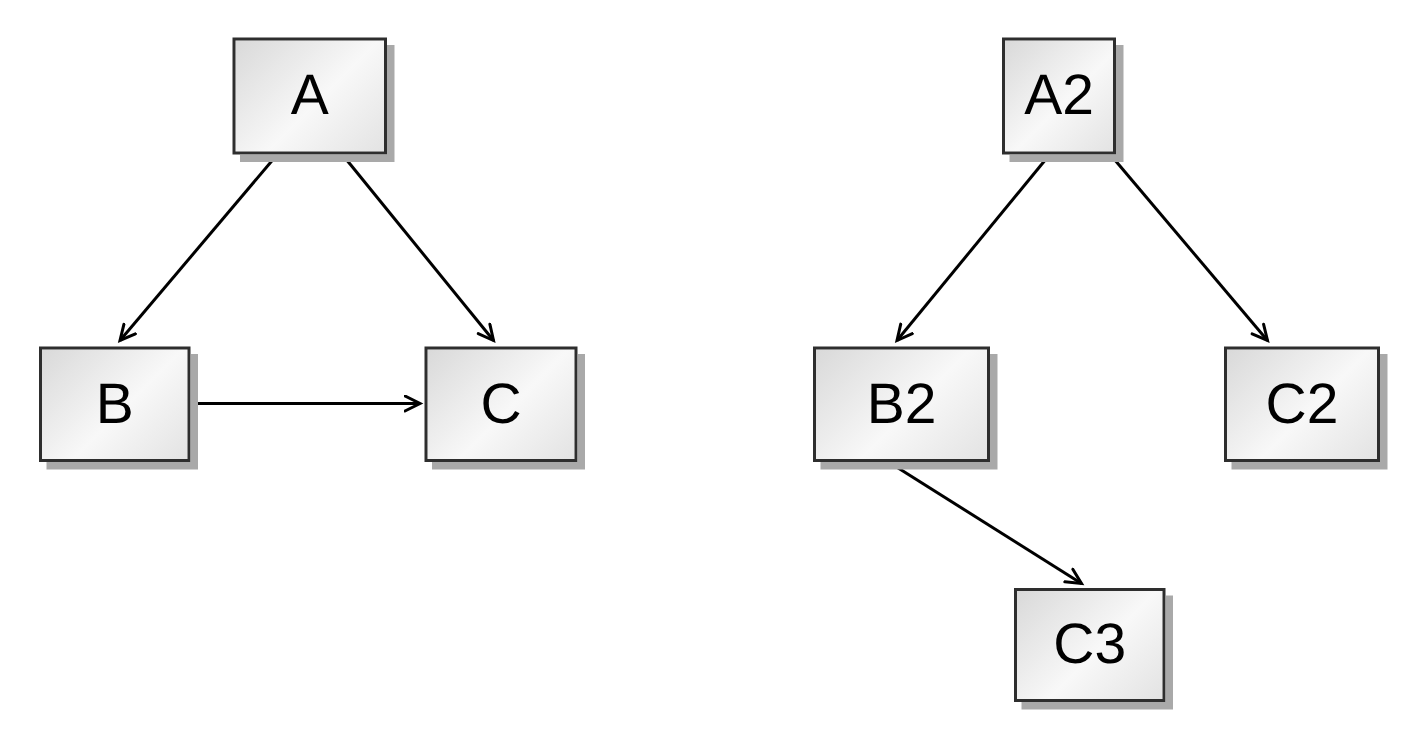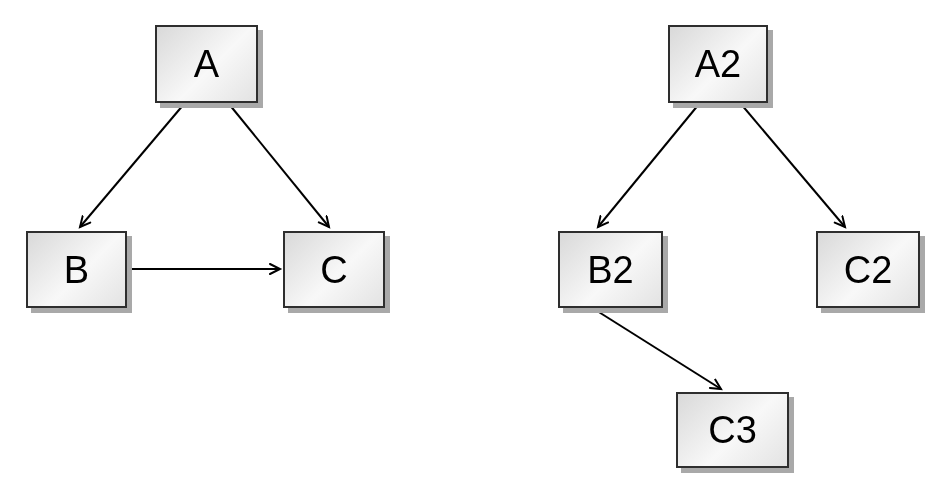--- a/index.html
+++ b/index.html
@@ -92,27 +92,27 @@
   <div class="nodes-layer" id="nodes-layer">
       <div class="node" style="left: 155px; top: 25px; width: 103px; height: 78px;">
         <span class="node-label">A</span>
       </div>
       <div class="node" style="left: 26px; top: 231px; width: 101px; height: 77px;">
         <span class="node-label">B</span>
       </div>
       <div class="node" style="left: 283px; top: 231px; width: 102px; height: 77px;">
         <span class="node-label">C</span>
       </div>
-      <div class="node" style="left: 668px; top: 25px; width: 100px; height: 78px;">
+      <div class="node" style="left: 668px; top: 25px; width: 76px; height: 78px;">
         <span class="node-label">A2</span>
       </div>
-      <div class="node" style="left: 542px; top: 231px; width: 105px; height: 77px; margin-left: 16px;">
+      <div class="node" style="left: 542px; top: 231px; width: 118px; height: 77px;">
         <span class="node-label">B2</span>
       </div>
       <div class="node" style="left: 798px; top: 231px; width: 104px; height: 77px; margin-left: 18px;">
         <span class="node-label">C2</span>
       </div>
-      <div class="node" style="left: 676px; top: 392px; width: 113px; height: 76px;">
+      <div class="node" style="left: 676px; top: 392px; width: 101px; height: 76px;">
         <span class="node-label">C3</span>
       </div>
     </div>
 
 </div>
 
 </body></html>

